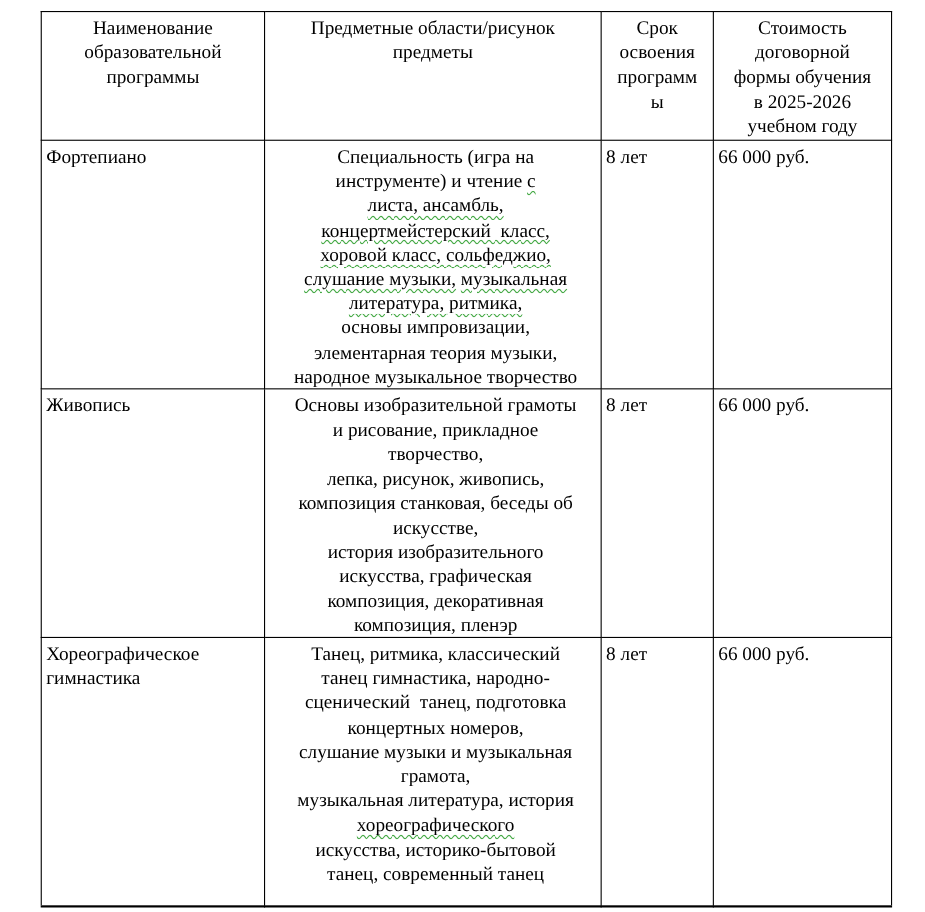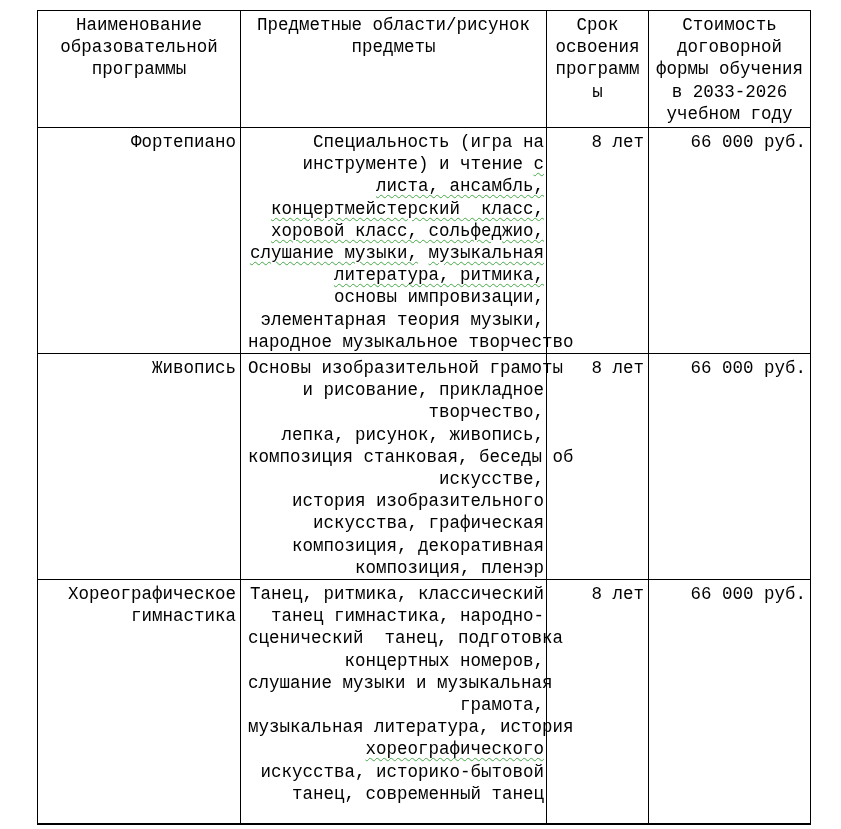--- a/index.html
+++ b/index.html
@@ -31,29 +31,28 @@
   .col-program  { width: 203px; }
   .col-subjects { width: 306px; }
   .col-duration { width: 102px; }
   .col-cost     { width: 162px; }
   th, td {
     border: 1px solid var(--border, #000);
     vertical-align: top;
     padding: 3px 4px 0 4px;
     font-weight: normal;
     white-space: pre;
-    font-family: Liberation Mono, monospace;
   }
   th { text-align: center; }
   thead tr { height: 117px; }
   tbody tr:nth-child(1) { height: 222px; }
   tbody tr:nth-child(2) { height: 221px; }
   tbody tr:nth-child(3) { height: 244px; }
-  td.program-cell, td.duration-cell, td.cost-cell { text-align: right; }
-  td.subjects-cell { text-align: right; padding-left: 7px; padding-right: 2px; margin-top: 32px; }
+  td.program-cell, td.duration-cell, td.cost-cell { text-align: left; }
+  td.subjects-cell { text-align: center; padding-left: 7px; padding-right: 2px; margin-top: 32px; }
   .subject-line { white-space: pre; }
   .squiggle {
     text-decoration-line: underline;
     text-decoration-style: wavy;
     text-decoration-color: var(--squiggle, #44a944);
     text-decoration-thickness: 1px;
     text-underline-offset: 3px;
   }
 </style>
 </head>
@@ -74,21 +73,21 @@
 программы</th>
         <th>Предметные области/рисунок
 предметы</th>
         <th>Срок
 освоения
 программ
 ы</th>
         <th>Стоимость
 договорной
 формы обучения
-в 2033-2026
+в 2025-2026
 учебном году</th>
       </tr>
     </thead>
     <tbody>
         <tr>
           <td class="program-cell">Фортепиано</td>
           <td class="subjects-cell"><div class="subject-line"><span>Специальность (игра на</span></div><div class="subject-line"><span>инструменте) и чтение </span><span class="squiggle">с</span></div><div class="subject-line"><span class="squiggle">листа, ансамбль,</span></div><div class="subject-line"><span class="squiggle">концертмейстерский  класс,</span></div><div class="subject-line"><span class="squiggle">хоровой класс, сольфеджио,</span></div><div class="subject-line"><span class="squiggle">слушание музыки,</span><span> </span><span class="squiggle">музыкальная</span></div><div class="subject-line"><span class="squiggle">литература, ритмика,</span></div><div class="subject-line"><span>основы импровизации,</span></div><div class="subject-line"><span>элементарная теория музыки,</span></div><div class="subject-line"><span>народное музыкальное творчество</span></div></td>
           <td class="duration-cell">8 лет</td>
           <td class="cost-cell">66 000 руб.</td>
         </tr>

